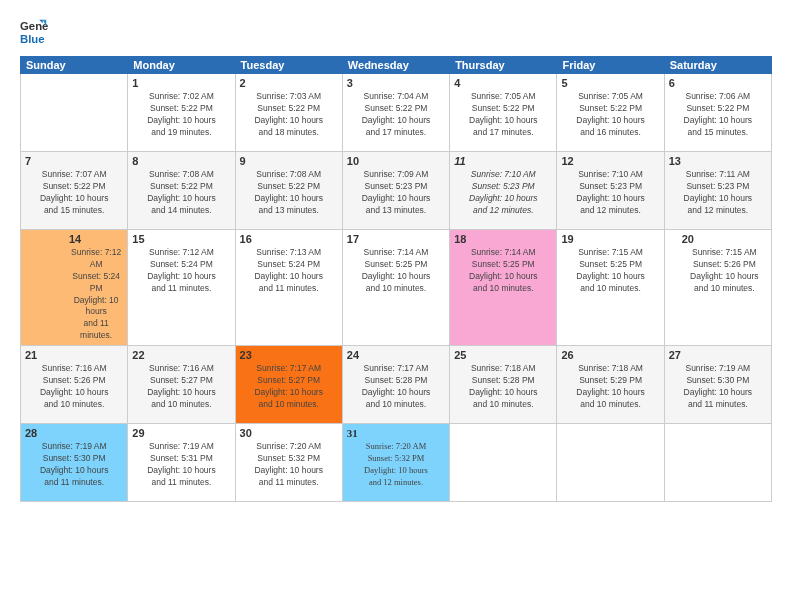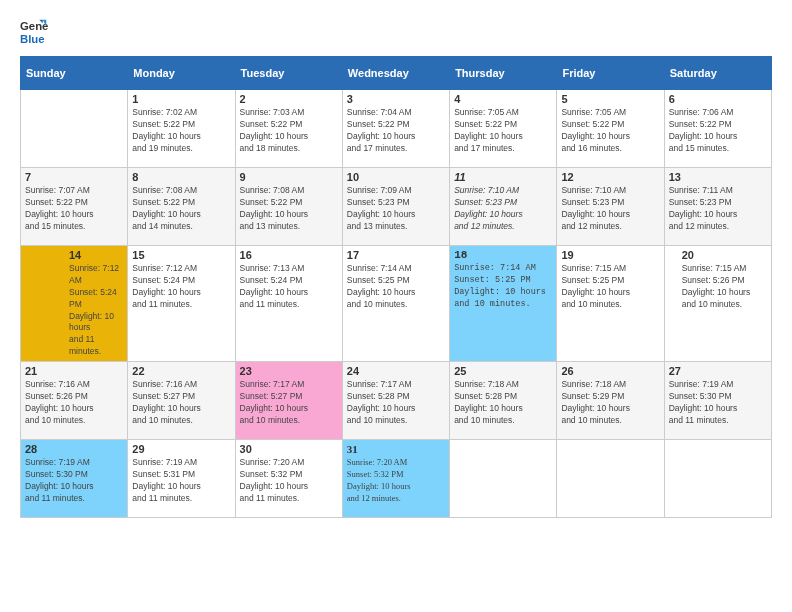--- a/index.html
+++ b/index.html
@@ -45,21 +45,21 @@
     }
     .calendar {
       width: 100%;
       border-collapse: collapse;
       font-size: 9.5px;
     }
     .calendar th {
       background: #2a6db5;
       color: #fff;
       text-align: left;
-      padding: 10px 5px;
+      padding: 2px 5px;
       font-size: 11px;
       font-weight: bold;
       border: 1px solid #2a6db5;
     }
     .calendar td {
       border: 1px solid #ccc;
       vertical-align: top;
       padding: 3px 4px;
       width: calc(100% / 7);
       min-height: 78px;
@@ -69,20 +69,21 @@
       font-size: 11px;
       font-weight: bold;
       color: #333;
       display: block;
       margin-bottom: 2px;
     }
     .day-info {
       color: #444;
       font-size: 8.5px;
       line-height: 1.4;
+      text-align: center;
     }
     .empty-cell {
       background: #f9f9f9;
     }
     tr:nth-child(odd) td {
       background: #fff;
     }
     tr:nth-child(even) td {
       background: #f5f5f5;
     }
@@ -178,37 +179,37 @@
           <td style="background: rgb(245, 245, 245);">
             <span class="day-num">12</span>
             <div class="day-info">Sunrise: 7:10 AM<br>Sunset: 5:23 PM<br>Daylight: 10 hours<br>and 12 minutes.</div>
           </td>
           <td style="background: rgb(245, 245, 245);">
             <span class="day-num">13</span>
             <div class="day-info">Sunrise: 7:11 AM<br>Sunset: 5:23 PM<br>Daylight: 10 hours<br>and 12 minutes.</div>
           </td>
         </tr>
         <tr>
-          <td style="background: #eab308; padding-left: 48px;">
+          <td style="background: #fdba74; padding-left: 48px;">
             <span class="day-num">14</span>
             <div class="day-info">Sunrise: 7:12 AM<br>Sunset: 5:24 PM<br>Daylight: 10 hours<br>and 11 minutes.</div>
           </td>
           <td style="background: rgb(255, 255, 255);">
             <span class="day-num">15</span>
             <div class="day-info">Sunrise: 7:12 AM<br>Sunset: 5:24 PM<br>Daylight: 10 hours<br>and 11 minutes.</div>
           </td>
           <td style="background: rgb(255, 255, 255);">
             <span class="day-num">16</span>
             <div class="day-info">Sunrise: 7:13 AM<br>Sunset: 5:24 PM<br>Daylight: 10 hours<br>and 11 minutes.</div>
           </td>
           <td style="background: rgb(255, 255, 255);">
             <span class="day-num">17</span>
             <div class="day-info">Sunrise: 7:14 AM<br>Sunset: 5:25 PM<br>Daylight: 10 hours<br>and 10 minutes.</div>
           </td>
-          <td style="background: #7dd3fc; font-family: Liberation Mono, monospace;">
+          <td style="background: #f9a8d4;">
             <span class="day-num">18</span>
             <div class="day-info">Sunrise: 7:14 AM<br>Sunset: 5:25 PM<br>Daylight: 10 hours<br>and 10 minutes.</div>
           </td>
           <td style="background: rgb(255, 255, 255);">
             <span class="day-num">19</span>
             <div class="day-info">Sunrise: 7:15 AM<br>Sunset: 5:25 PM<br>Daylight: 10 hours<br>and 10 minutes.</div>
           </td>
           <td style="background: rgb(255, 255, 255); padding-left: 17px;">
             <span class="day-num">20</span>
             <div class="day-info">Sunrise: 7:15 AM<br>Sunset: 5:26 PM<br>Daylight: 10 hours<br>and 10 minutes.</div>
@@ -216,21 +217,21 @@
         </tr>
         <tr>
           <td style="background: rgb(245, 245, 245);">
             <span class="day-num">21</span>
             <div class="day-info">Sunrise: 7:16 AM<br>Sunset: 5:26 PM<br>Daylight: 10 hours<br>and 10 minutes.</div>
           </td>
           <td style="background: rgb(245, 245, 245);">
             <span class="day-num">22</span>
             <div class="day-info">Sunrise: 7:16 AM<br>Sunset: 5:27 PM<br>Daylight: 10 hours<br>and 10 minutes.</div>
           </td>
-          <td style="background: #f9a8d4;">
+          <td style="background: #f97316;">
             <span class="day-num">23</span>
             <div class="day-info">Sunrise: 7:17 AM<br>Sunset: 5:27 PM<br>Daylight: 10 hours<br>and 10 minutes.</div>
           </td>
           <td style="background: rgb(245, 245, 245);">
             <span class="day-num">24</span>
             <div class="day-info">Sunrise: 7:17 AM<br>Sunset: 5:28 PM<br>Daylight: 10 hours<br>and 10 minutes.</div>
           </td>
           <td style="background: rgb(245, 245, 245);">
             <span class="day-num">25</span>
             <div class="day-info">Sunrise: 7:18 AM<br>Sunset: 5:28 PM<br>Daylight: 10 hours<br>and 10 minutes.</div>

